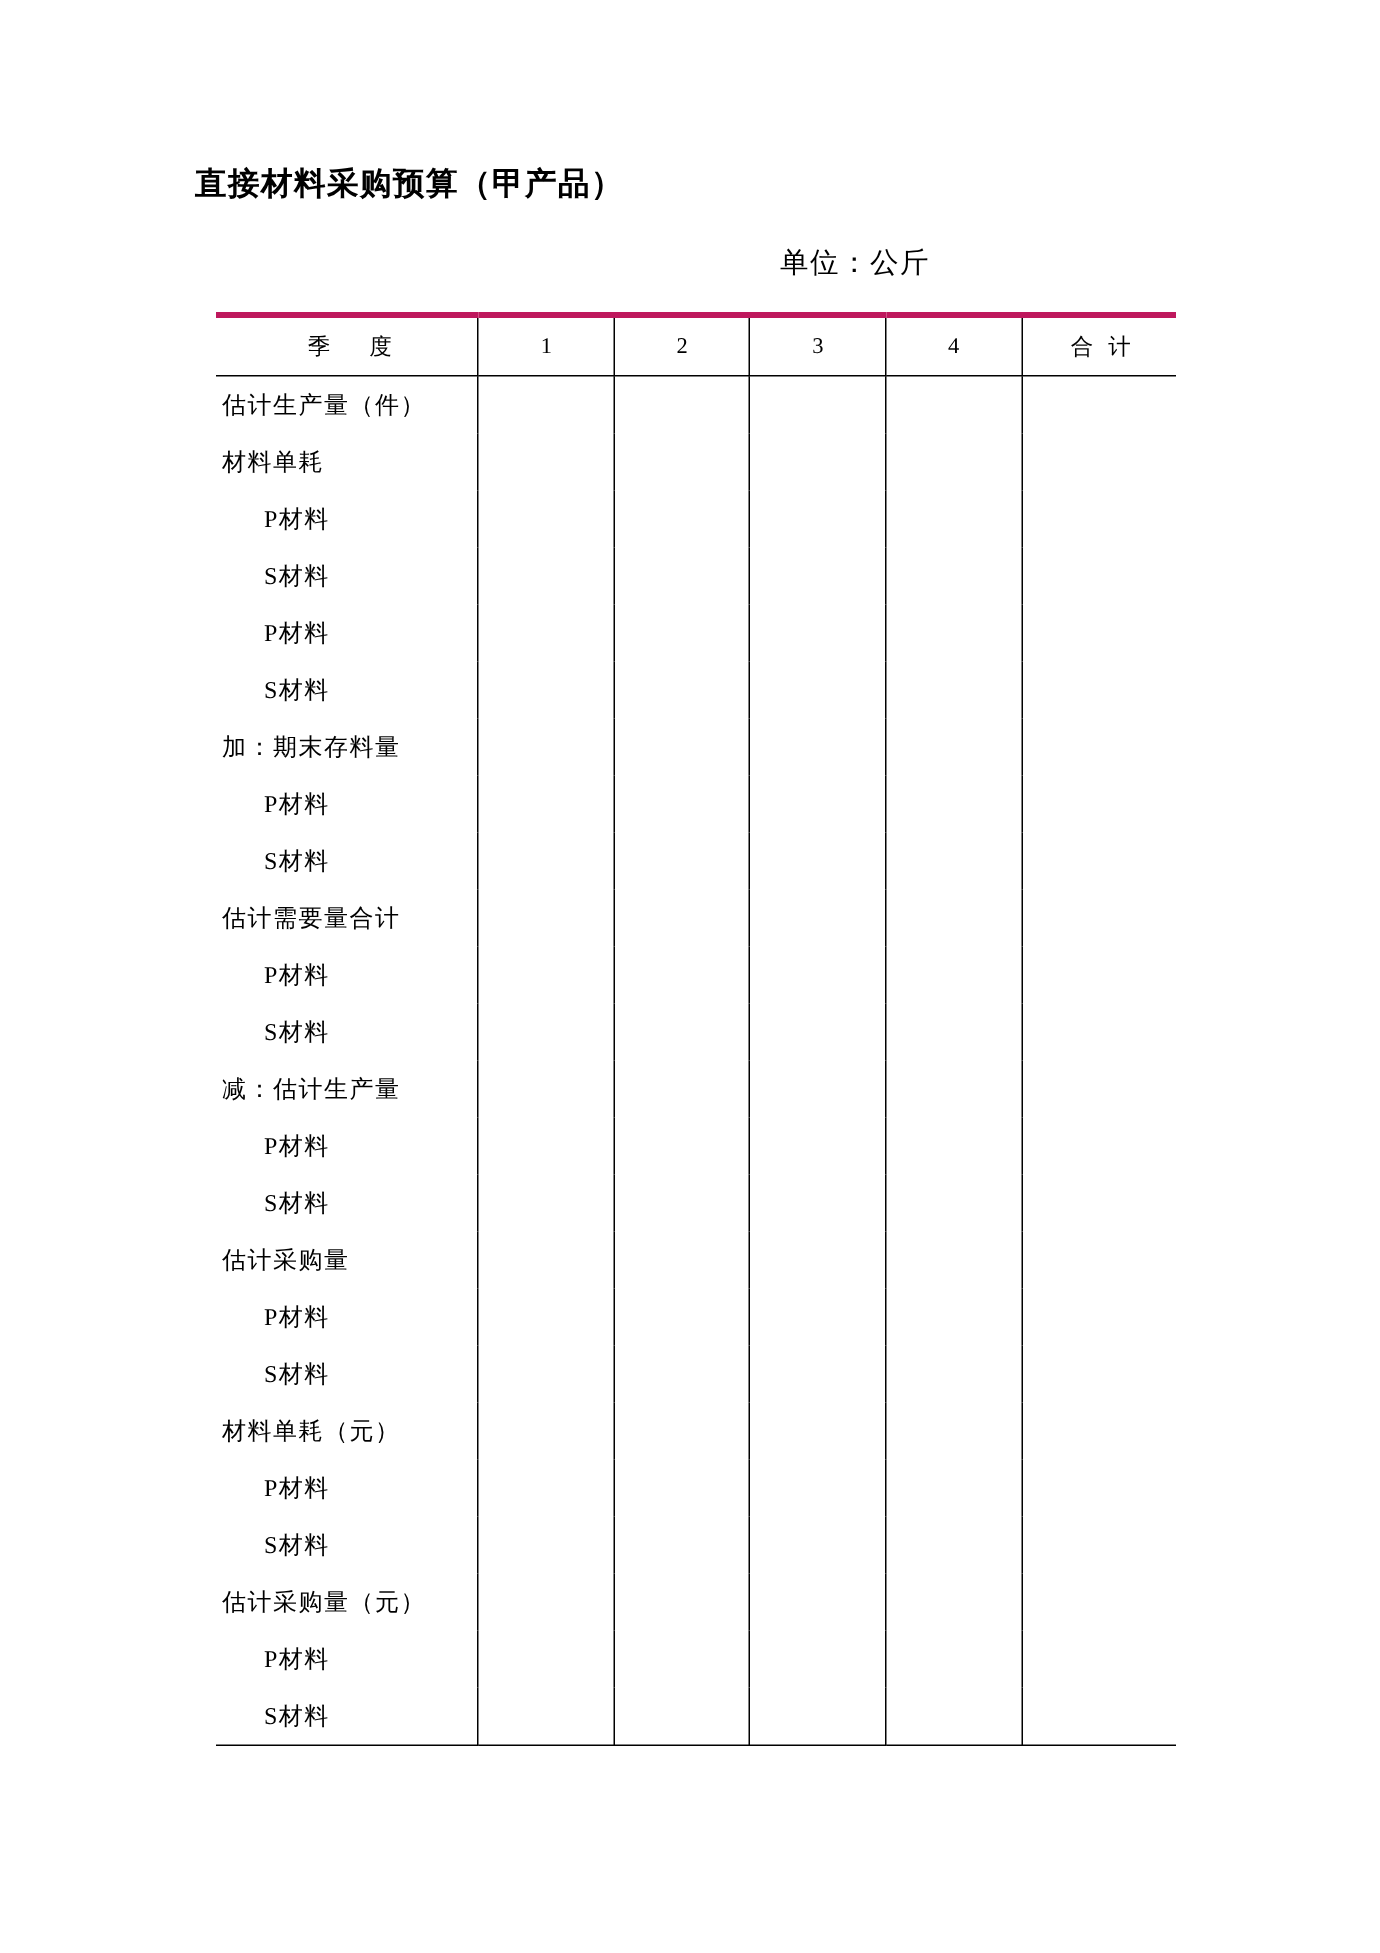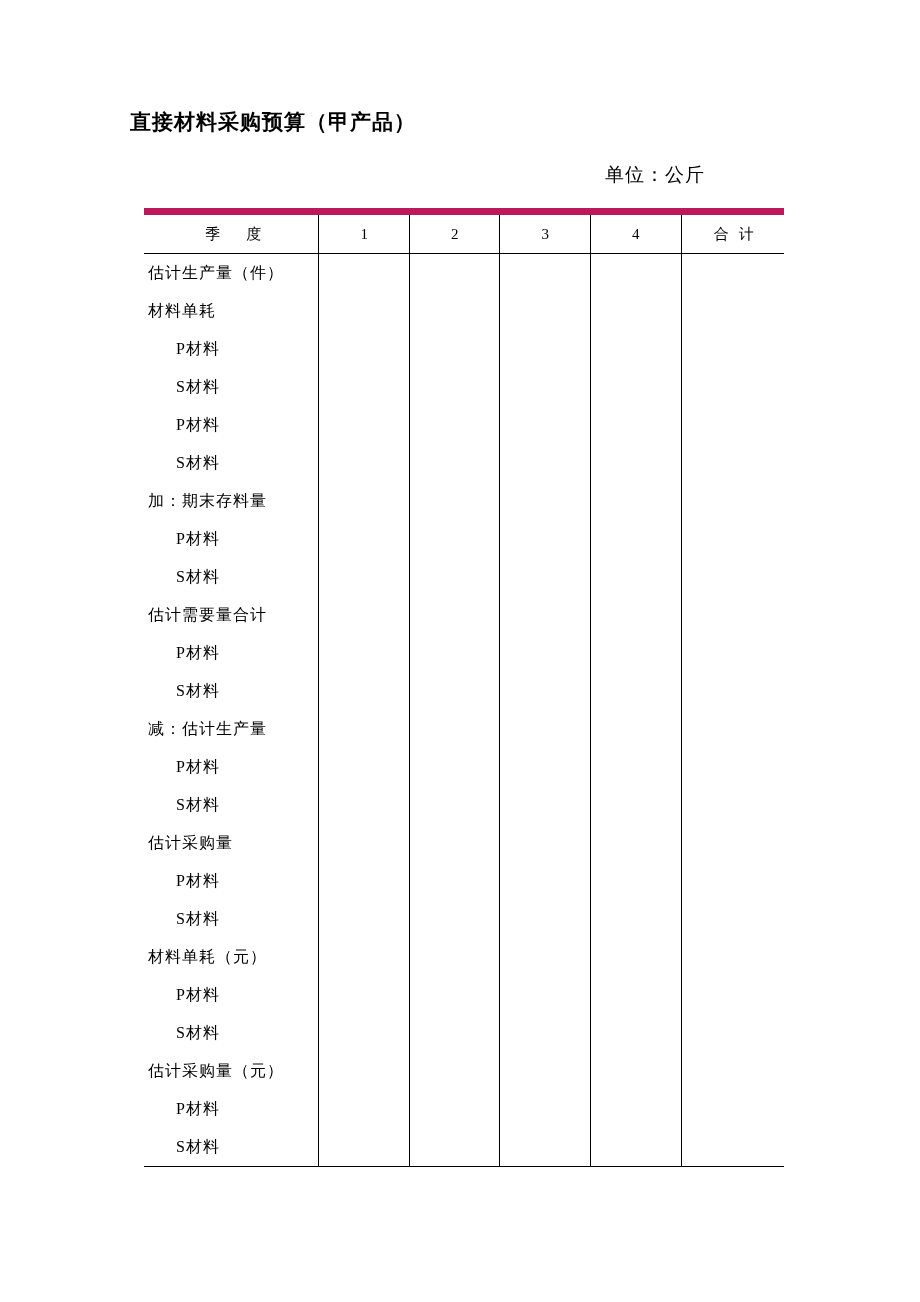--- a/index.html
+++ b/index.html
@@ -15,21 +15,21 @@
       padding: 108px 130px 60px 130px;
     }
     .title {
       text-align: left;
       font-weight: bold;
       font-size: 21px;
       letter-spacing: 1px;
       margin-bottom: 26px;
     }
     .unit-line {
-      text-align: center;
+      text-align: left;
       font-size: 19px;
       padding-left: 390px;
       margin-bottom: 20px;
       letter-spacing: 1px;
     }
     table {
       border-collapse: collapse;
       width: 640px;
       margin-left: 14px;
       table-layout: fixed;
@@ -37,21 +37,21 @@
     th, td {
       border-left: 1px solid #000;
       border-right: 1px solid #000;
       height: 38px;
       font-size: 16px;
       font-weight: normal;
       padding: 0;
       vertical-align: middle;
     }
     thead th {
-      border-top: 7px solid #be185d;
+      border-top: 4px solid #be185d;
       border-bottom: 1px solid #000;
       text-align: center;
       font-size: 15px;
     }
     tbody tr:last-child td {
       border-bottom: 1px solid #000;
     }
     th:first-child, td:first-child {
       border-left: none;
     }

